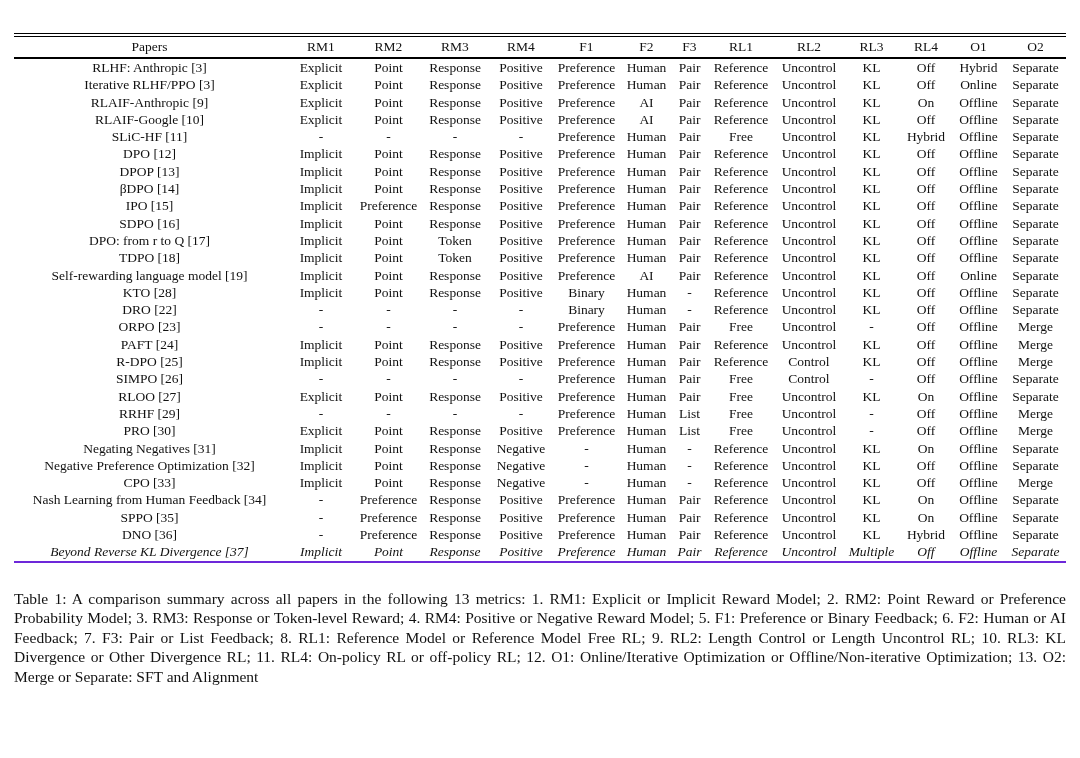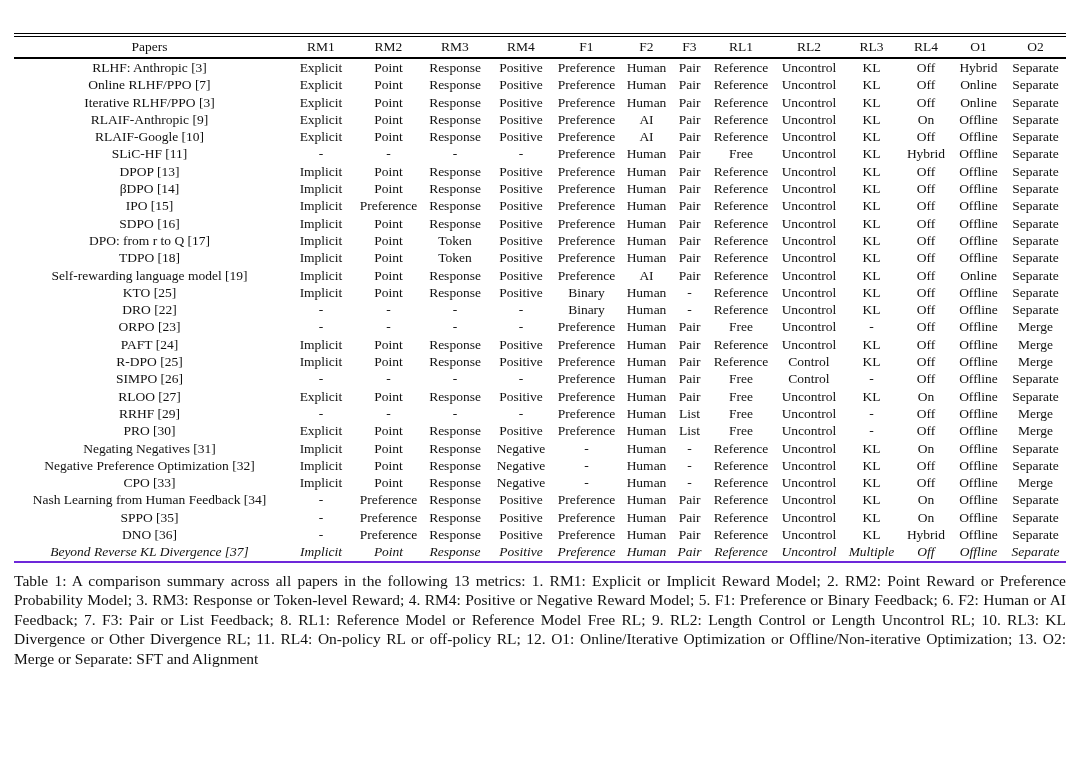--- a/index.html
+++ b/index.html
@@ -41,21 +41,21 @@
     height: 17.3px;
     line-height: 17.3px;
   }
   table.cmp tbody tr:last-child td {
     border-bottom: 2px solid #6d28d9;
     font-style: italic;
   }
 
   .caption {
     width: 1052px;
-    margin-top: 8px;
+    margin-top: 26px;
     font-size: 15.5px;
     line-height: 19.5px;
     text-align: justify;
   }
 </style>
 </head>
 <body>
 
 <div class="page">
 
@@ -105,36 +105,20 @@
           <td>Human</td>
           <td>Pair</td>
           <td>Reference</td>
           <td>Uncontrol</td>
           <td>KL</td>
           <td>Off</td>
           <td>Hybrid</td>
           <td>Separate</td>
         </tr>
         <tr>
-          <td>Online RLHF/PPO [7]</td>
-          <td>Explicit</td>
-          <td>Point</td>
-          <td>Response</td>
-          <td>Positive</td>
-          <td>Preference</td>
-          <td>Human</td>
-          <td>Pair</td>
-          <td>Reference</td>
-          <td>Uncontrol</td>
-          <td>KL</td>
-          <td>Off</td>
-          <td>Online</td>
-          <td>Separate</td>
-        </tr>
-        <tr>
           <td>Iterative RLHF/PPO [3]</td>
           <td>Explicit</td>
           <td>Point</td>
           <td>Response</td>
           <td>Positive</td>
           <td>Preference</td>
           <td>Human</td>
           <td>Pair</td>
           <td>Reference</td>
           <td>Uncontrol</td>
@@ -185,20 +169,36 @@
           <td>Human</td>
           <td>Pair</td>
           <td>Free</td>
           <td>Uncontrol</td>
           <td>KL</td>
           <td>Hybrid</td>
           <td>Offline</td>
           <td>Separate</td>
         </tr>
         <tr>
+          <td>DPO [12]</td>
+          <td>Implicit</td>
+          <td>Point</td>
+          <td>Response</td>
+          <td>Positive</td>
+          <td>Preference</td>
+          <td>Human</td>
+          <td>Pair</td>
+          <td>Reference</td>
+          <td>Uncontrol</td>
+          <td>KL</td>
+          <td>Off</td>
+          <td>Offline</td>
+          <td>Separate</td>
+        </tr>
+        <tr>
           <td>DPOP [13]</td>
           <td>Implicit</td>
           <td>Point</td>
           <td>Response</td>
           <td>Positive</td>
           <td>Preference</td>
           <td>Human</td>
           <td>Pair</td>
           <td>Reference</td>
           <td>Uncontrol</td>
@@ -297,21 +297,21 @@
           <td>AI</td>
           <td>Pair</td>
           <td>Reference</td>
           <td>Uncontrol</td>
           <td>KL</td>
           <td>Off</td>
           <td>Online</td>
           <td>Separate</td>
         </tr>
         <tr>
-          <td>KTO [25]</td>
+          <td>KTO [28]</td>
           <td>Implicit</td>
           <td>Point</td>
           <td>Response</td>
           <td>Positive</td>
           <td>Binary</td>
           <td>Human</td>
           <td>-</td>
           <td>Reference</td>
           <td>Uncontrol</td>
           <td>KL</td>

